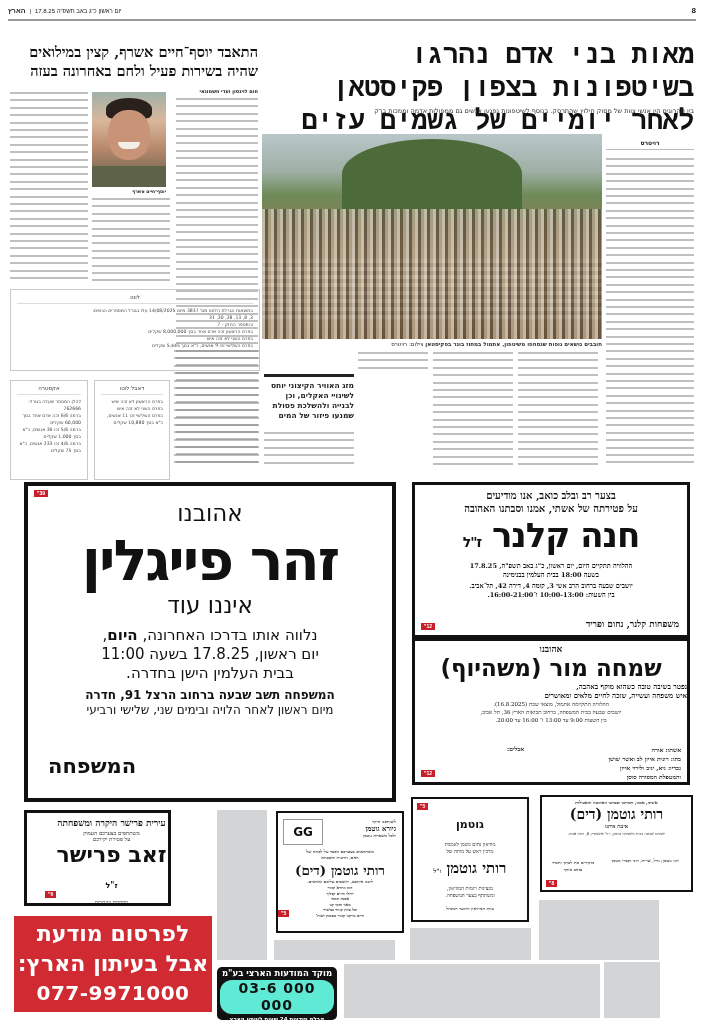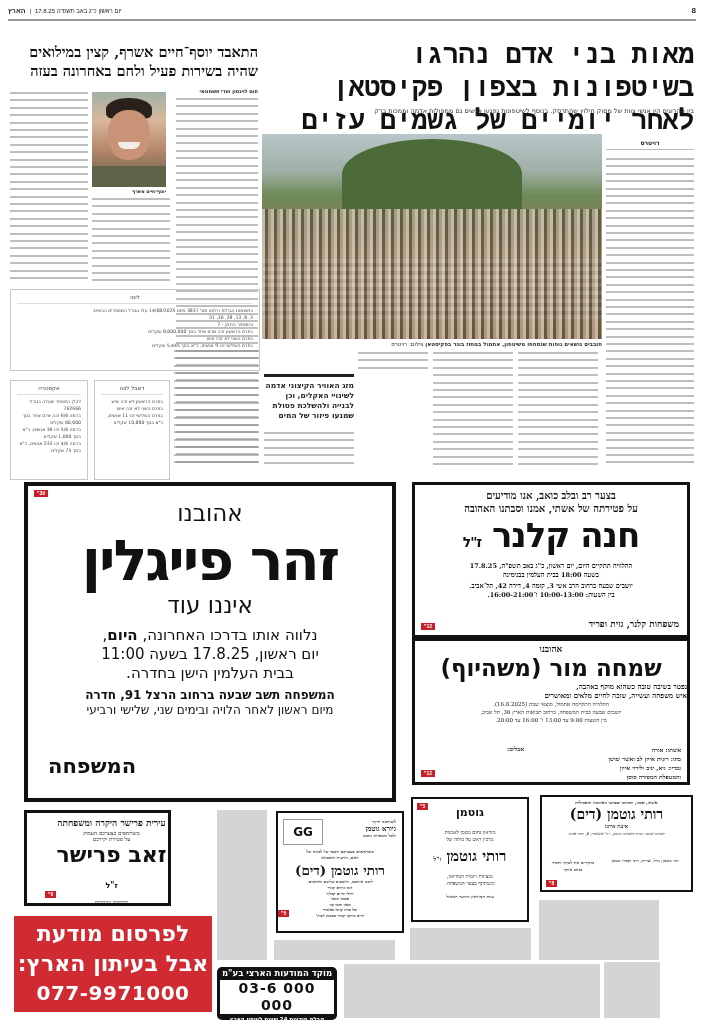--- a/index.html
+++ b/index.html
@@ -78,21 +78,21 @@
   .ad-zeev { left: 24px; top: 810px; width: 147px; height: 96px; border-width: 3px; padding-left: 28px; }
 
   .grey { background: #d3d4d5; }
 
   .redpromo { left: 14px; top: 916px; width: 198px; height: 96px; background: #d02a33; color: #fff; text-align: center; font-family: "DejaVu Sans", sans-serif; font-weight: bold; }
   .redpromo .a { font-size: 22px; line-height: 30px; margin-top: 3px; }
   .redpromo .ph { font-size: 20px; line-height: 28px; direction: ltr; letter-spacing: 0.5px; }
 
   .hotline { left: 217px; top: 967px; width: 120px; height: 53px; background: #111; color: #fff; border-radius: 5px; text-align: center; font-family: "DejaVu Sans", sans-serif; }
   .hotline .h1 { font-size: 8.5px; font-weight: bold; line-height: 13px; }
-  .hotline .h2 { background: #ffffff; color: #111; font-size: 14px; font-weight: bold; margin: 0 3px; line-height: 17px; direction: ltr; letter-spacing: 1px; }
+  .hotline .h2 { background: #5eead4; color: #111; font-size: 14px; font-weight: bold; margin: 0 3px; line-height: 17px; direction: ltr; letter-spacing: 1px; border-radius: 12px; }
   .hotline .h3 { font-size: 5.5px; line-height: 11px; font-weight: bold; }
 </style>
 </head>
 <body>
 
 <div class="abs pagehdr">
   <div class="left">
     <span class="brand">הארץ</span>
     <span>|</span>
     <span>יום ראשון כ"ג באב תשפ"ה 17.8.25</span>
@@ -110,21 +110,21 @@
   <div class="hill"></div>
   <div class="crowd2"></div>
   <div class="crowd"></div>
 </div>
 <div class="abs caption">
   <b>חובבים נושאים גופות שנסחפו משיטפון, אתמול במחוז בונר בפקיסטאן</b>
   <span>צילום: רויטרס</span>
 </div>
 
 <div class="abs subtitle-box">
-  <div class="t">מזג האוויר הקיצוני אדמה לשינויי האקלים, וכן לבנייה ולהשלכת פסולת שמנעו פיזור של המים</div>
+  <div class="t">מזג האוויר הקיצוני יוחס לשינויי האקלים, וכן לבנייה ולהשלכת פסולת שמנעו פיזור של המים</div>
 </div>
 <div class="abs txtcol fakelines" style="right:348px; top:432px; width:90px; height:36px;"></div>
 <div class="abs txtcol fakelines" style="right:443px; top:350px; width:85px; height:118px;"></div>
 <div class="abs txtcol fakelines" style="right:104px; top:352px; width:80px; height:116px;"></div>
 <div class="abs txtcol fakelines" style="right:189px; top:352px; width:80px; height:116px;"></div>
 <div class="abs txtcol fakelines" style="right:274px; top:352px; width:70px; height:20px;"></div>
 
 <h2 class="abs lhead">התאבד יוסף־חיים אשרף, קצין במילואים שהיה בשירות פעיל ולחם באחרונה בעזה</h2>
 <div class="abs byline">חום לוינסון ועדי חשמונאי</div>
 <div class="abs txtcol fakelines" style="left:176px; top:98px; width:82px; height:370px;"></div>
@@ -178,21 +178,21 @@
 </div>
 
 <div class="abs ad ad-hana serifb">
   <div class="t">בצער רב ובלב כואב, אנו מודיעים</div>
   <div class="t" style="margin-top:0;">על פטירתה של אשתי, אמנו וסבתנו האהובה</div>
   <div class="name"><span>חנה קלנר</span> <small>ז"ל</small></div>
   <div class="s">ההלוויה תתקיים היום, יום ראשון, כ"ג באב תשפ"ה, 17.8.25</div>
   <div class="s">בשעה 18:00 בבית העלמין בבנימינה</div>
   <div class="s" style="margin-top:2px;">יושבים שבעה ברחוב הרב אשי 3, קומה 4, דירה 42, תל־אביב.</div>
   <div class="s">בין השעות: 10:00-13:00 ו־16:00-21:00.</div>
-  <div class="sig">משפחות קלנר, גזית ופריד</div>
+  <div class="sig">משפחות קלנר, נחום ופריד</div>
   <span class="redtag" style="left:6px; bottom:5px;">12"</span>
 </div>
 
 <div class="abs ad ad-simcha serifb">
   <div class="t">אהובנו</div>
   <div class="name">שמחה מור (משהיוף)</div>
   <div class="s">נפטר בשיבה טובה כשהוא מוקף באהבה,</div>
   <div class="s">איש משפחה ועשייה, שזכה לחיים מלאים ומאושרים</div>
   <div class="xs" style="font-weight:normal;">ההלוויה התקיימה אתמול, מוצאי שבת (16.8.2025).</div>
   <div class="xs" style="font-weight:normal;">יושבים שבעה בבית המשפחה, ברחוב תבואות הארץ 36, תל אביב,</div>
@@ -212,21 +212,21 @@
   <div style="font-size:14px; line-height:18px;">רותי גוטמן (דים)</div>
   <div style="font-size:5px;">איננה איתנו</div>
   <div style="font-size:4px; line-height:6px; font-weight:normal; margin:2px 4px;">יושבים שבעה בבית משפחת גוטמן, רח' אינשטיין 6, רמת אביב.</div>
   <div style="position:absolute; right:6px; top:60px; width:80px; font-size:4.5px; line-height:7px; font-weight:normal; text-align:center;">חגי גוטמן; נויל, שרית, רוני וקפרי גוטמן</div>
   <div style="position:absolute; left:6px; top:62px; width:50px; font-size:4.5px; line-height:7px; font-weight:normal;">מוקירים את לכתך ותמיד נאהב אותך</div>
   <span class="redtag" style="left:4px; bottom:3px;">8"</span>
 </div>
 
 <div class="abs ad ad-ruti2 serifb">
   <span class="redtag" style="left:4px; top:4px;">5"</span>
-  <div style="font-size:11px; margin-top:7px; font-family:'DejaVu Sans',sans-serif;">גוטמן</div>
+  <div style="font-size:11px; margin-top:19px; font-family:'DejaVu Sans',sans-serif;">גוטמן</div>
   <div style="font-size:5px; line-height:7px; margin-top:10px; font-weight:normal;">מוזיאון נחום גוטמן לאמנות</div>
   <div style="font-size:5px; line-height:7px; font-weight:normal;">מרכין ראש על מותה של</div>
   <div style="font-size:15px; line-height:20px; margin-top:3px;"><span>רותי גוטמן</span> <small style="font-size:6px;">ז"ל</small></div>
   <div style="font-size:5px; line-height:7px; margin-top:4px; font-weight:normal;">מנציגות ויזמות המוזיאון,</div>
   <div style="font-size:5px; line-height:7px; font-weight:normal;">ומשתתף בצער המשפחה.</div>
   <div style="font-size:4.5px; line-height:7px; margin-top:6px; font-weight:normal;">צוות המוזיאון והוועד המנהל</div>
 </div>
 
 <div class="abs ad ad-ruti3 serifb">
   <div style="position:absolute; left:5px; top:6px; width:40px; height:26px; border:1px solid #999; font-size:12px; line-height:24px; font-family:'DejaVu Sans',sans-serif;">GG</div>

